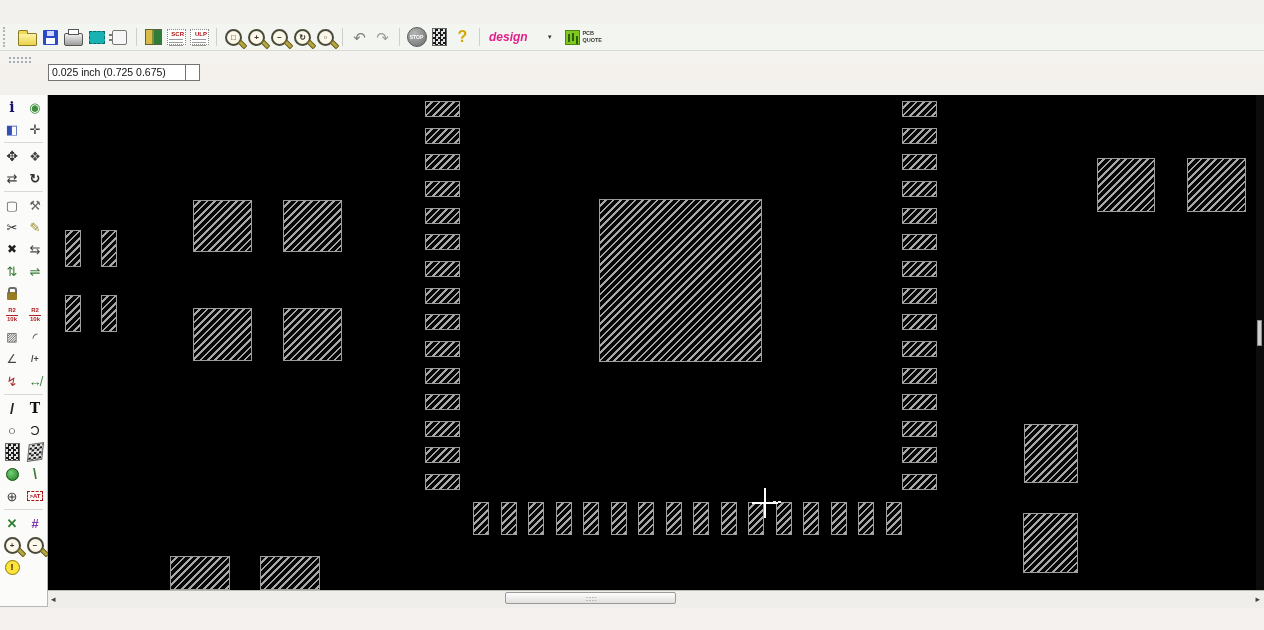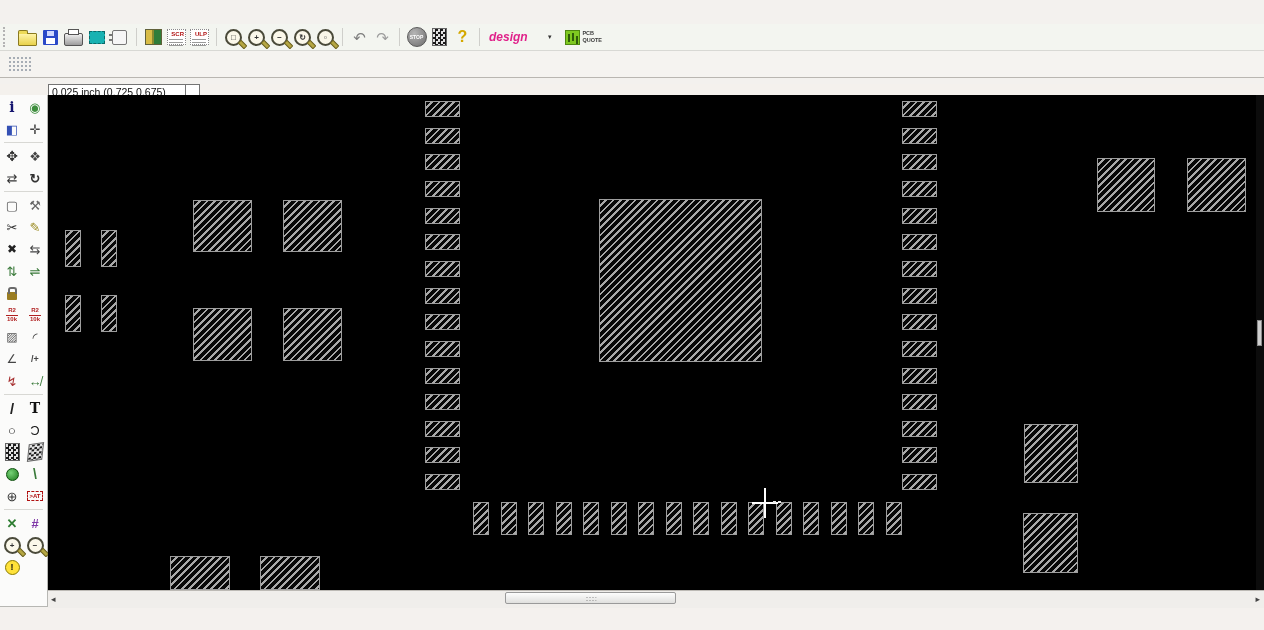--- a/index.html
+++ b/index.html
@@ -47,21 +47,21 @@
   .pcbq .ico{width:13px;height:13px;background:#7ec820;border:1px solid #4e8810;position:relative;}
   .pcbq .ico::before{content:"";position:absolute;left:2px;top:3px;width:2px;height:8px;background:#2f5c08;box-shadow:4px -1px 0 #2f5c08,8px 2px 0 #2f5c08;}
   .pcbq .txt{font:bold 5.5px/1.2 "Liberation Sans",sans-serif;color:#3a3a3a;text-align:left;}
 
   
   .commandbar{position:absolute;left:0;top:51px;width:1264px;height:26px;background:#f5f3f0;border-bottom:1px solid #b9b6b1;}
   .grip-grid{position:absolute;left:8px;top:5px;width:24px;height:16px;
      background-image:radial-gradient(#a7adb5 1px,transparent 1.3px);background-size:4px 4px;}
 
   
-  .coordrow{position:absolute;left:0;top:84px;width:1264px;height:17px;background:#f4f1ed;}
+  .coordrow{position:absolute;left:0;top:64px;width:1264px;height:17px;background:#f4f1ed;}
   .coordbox{position:absolute;top:0;height:15px;background:#fff;border:1px solid #747474;
      font-size:10.5px;color:#111;line-height:15px;padding:0 3px;box-sizing:content-box;white-space:nowrap;}
   .coordbox.main{left:48px;width:130px;}
   .coordbox.extra{left:185px;width:13px;padding:0;}
 
   
   .sidebar{position:absolute;left:0;top:95px;width:48px;height:512px;background:#fbfbfa;
      border-right:1px solid #b7b7b3;border-bottom:1px solid #b7b7b3;box-sizing:border-box;padding-top:1px;}
   .sbrow{display:flex;height:22px;align-items:center;}
   .sbcell{width:22px;height:22px;display:flex;align-items:center;justify-content:center;margin-left:1px;}

